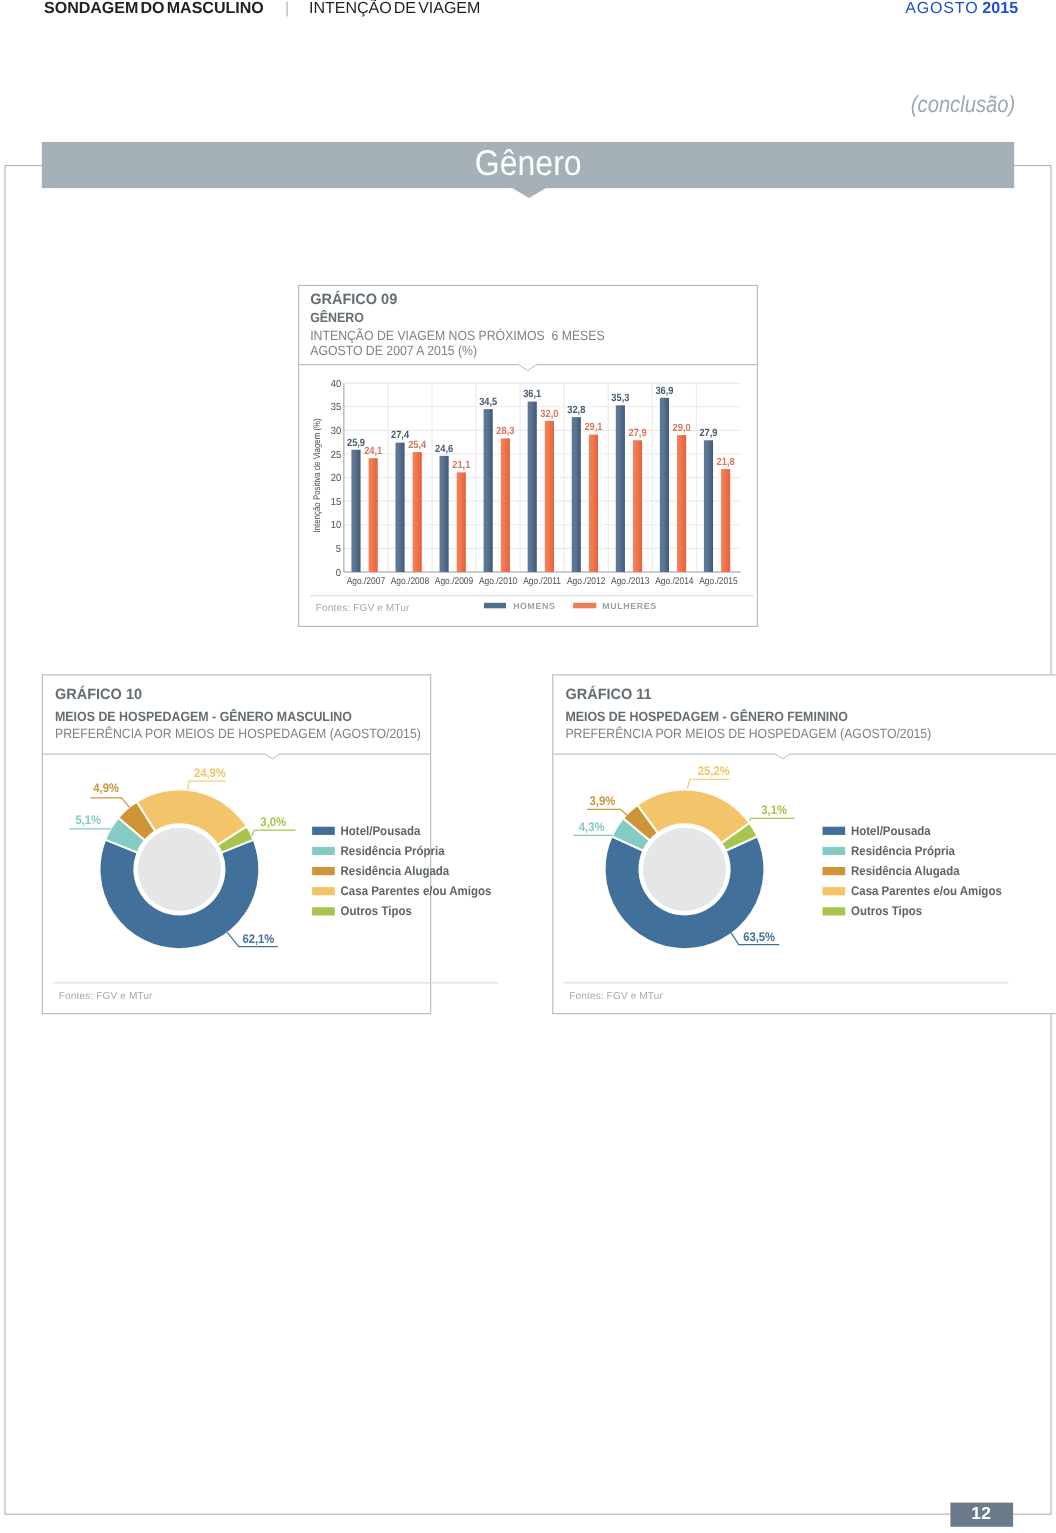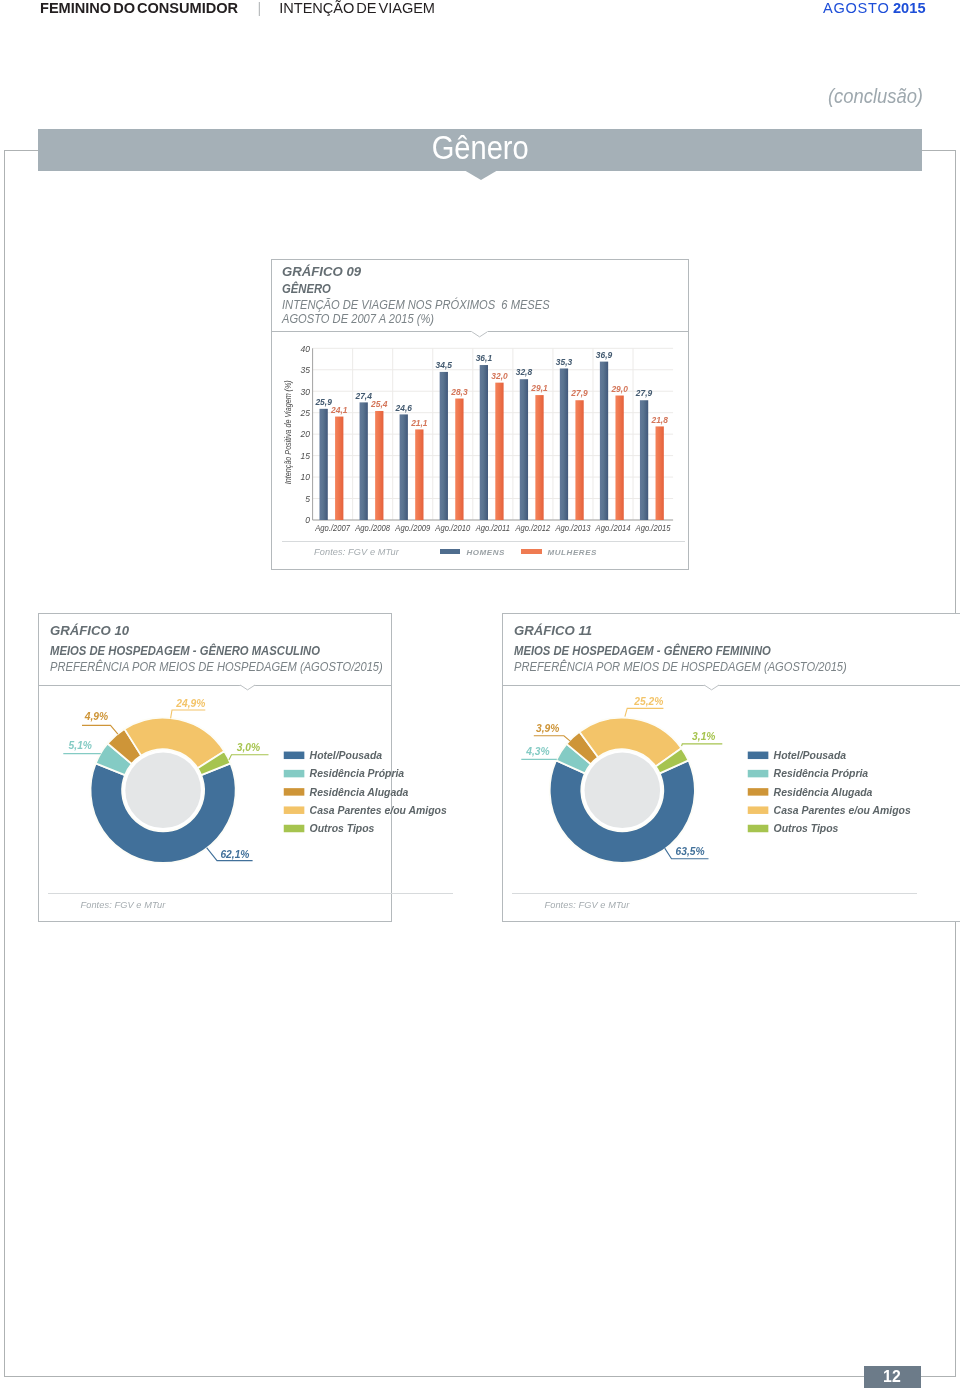--- a/index.html
+++ b/index.html
@@ -22,42 +22,42 @@
   
   .frame{position:absolute;left:4px;top:150px;width:952px;height:1227px;border:1.2px solid #aeb2b3;box-sizing:border-box;}
 
   
   .banner{position:absolute;left:38px;top:129px;width:884px;height:42px;background:#a5b0b7;}
   .banner .t{position:absolute;left:0;top:0;width:100%;height:42px;line-height:38px;text-align:center;color:#ffffff;font-size:32.5px;}
   .banner .t span{display:inline-block;transform:scaleX(.895);}
   .notch{position:absolute;left:464px;top:170px;width:0;height:0;border-left:17px solid transparent;border-right:17px solid transparent;border-top:10px solid #a5b0b7;}
 
   
-  .card{position:absolute;border:1px solid #b4b9bc;box-sizing:border-box;background:#fff;font-style:italic;}
+  .card{position:absolute;border:1px solid #b4b9bc;box-sizing:border-box;background:#fff;}
   .card-head{position:absolute;left:0;top:0;right:0;border-bottom:1px solid #b4b9bc;box-sizing:border-box;}
   .ctitle{font-size:13.6px;font-weight:bold;color:#646d72;line-height:14px;white-space:nowrap;
           transform:scaleX(.97);transform-origin:0 0;}
   .csub1{font-size:12.2px;font-weight:bold;color:#646d72;line-height:14px;white-space:nowrap;
           transform:scaleX(.925);transform-origin:0 0;}
   .csub2{font-size:12.2px;font-weight:normal;color:#7b8387;line-height:14px;white-space:pre;
           transform:scaleX(.915);transform-origin:0 0;}
   .head-notch{position:absolute;width:20px;height:8px;overflow:visible;}
-  .src{position:absolute;font-size:9.2px;color:#a4abaf;letter-spacing:.1px;margin-left:27px;}
+  .src{position:absolute;font-size:9.2px;color:#a4abaf;letter-spacing:.1px;}
   .card-footline{position:absolute;height:1px;background:#d7dadc;}
 
   
   .pagenum{position:absolute;left:863.7px;top:1365.7px;width:56.9px;height:21.9px;background:#6c7b89;color:#fff;font-size:15.8px;font-weight:bold;line-height:22.6px;text-align:center;letter-spacing:.4px;}
 </style>
 </head>
 <body>
 
 <div class="page">
 
   <div class="hdr">
-    <span class="b">FEMININO DO CONSUMIDOR</span><span class="sep">|</span><span class="n">INTENÇÃO DE VIAGEM</span>
+    <span class="b">SONDAGEM DO MASCULINO</span><span class="sep">|</span><span class="n">INTENÇÃO DE VIAGEM</span>
   </div>
   <div class="hdr-right">
     <span class="l">AGOSTO</span><span class="bb">2015</span>
   </div>
 
   <div class="concl">(conclusão)</div>
 
   <div class="frame"></div>
 
   <div class="banner">

